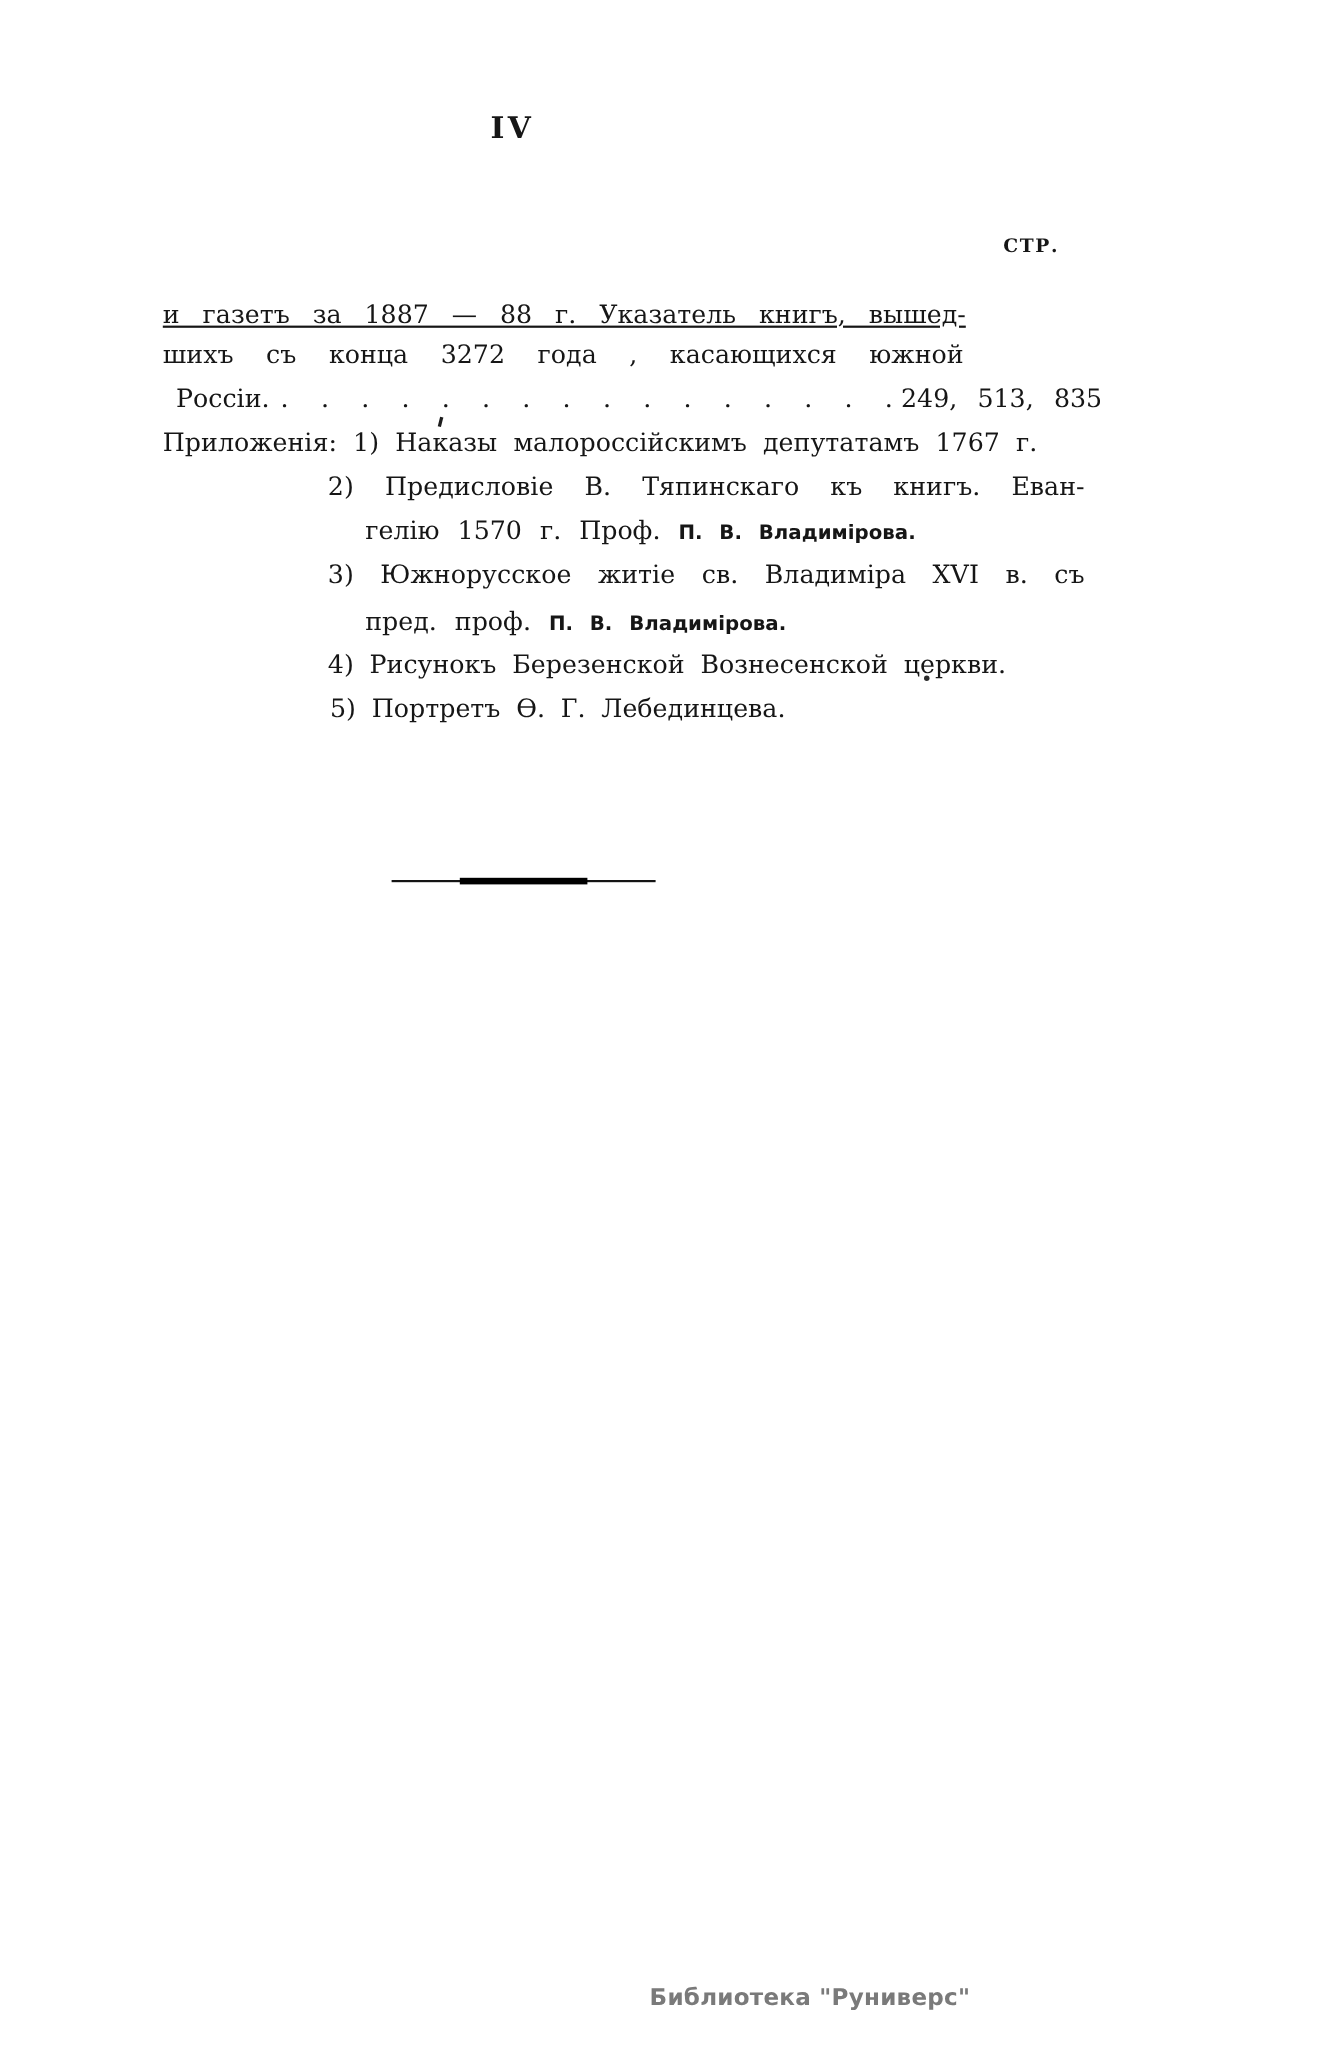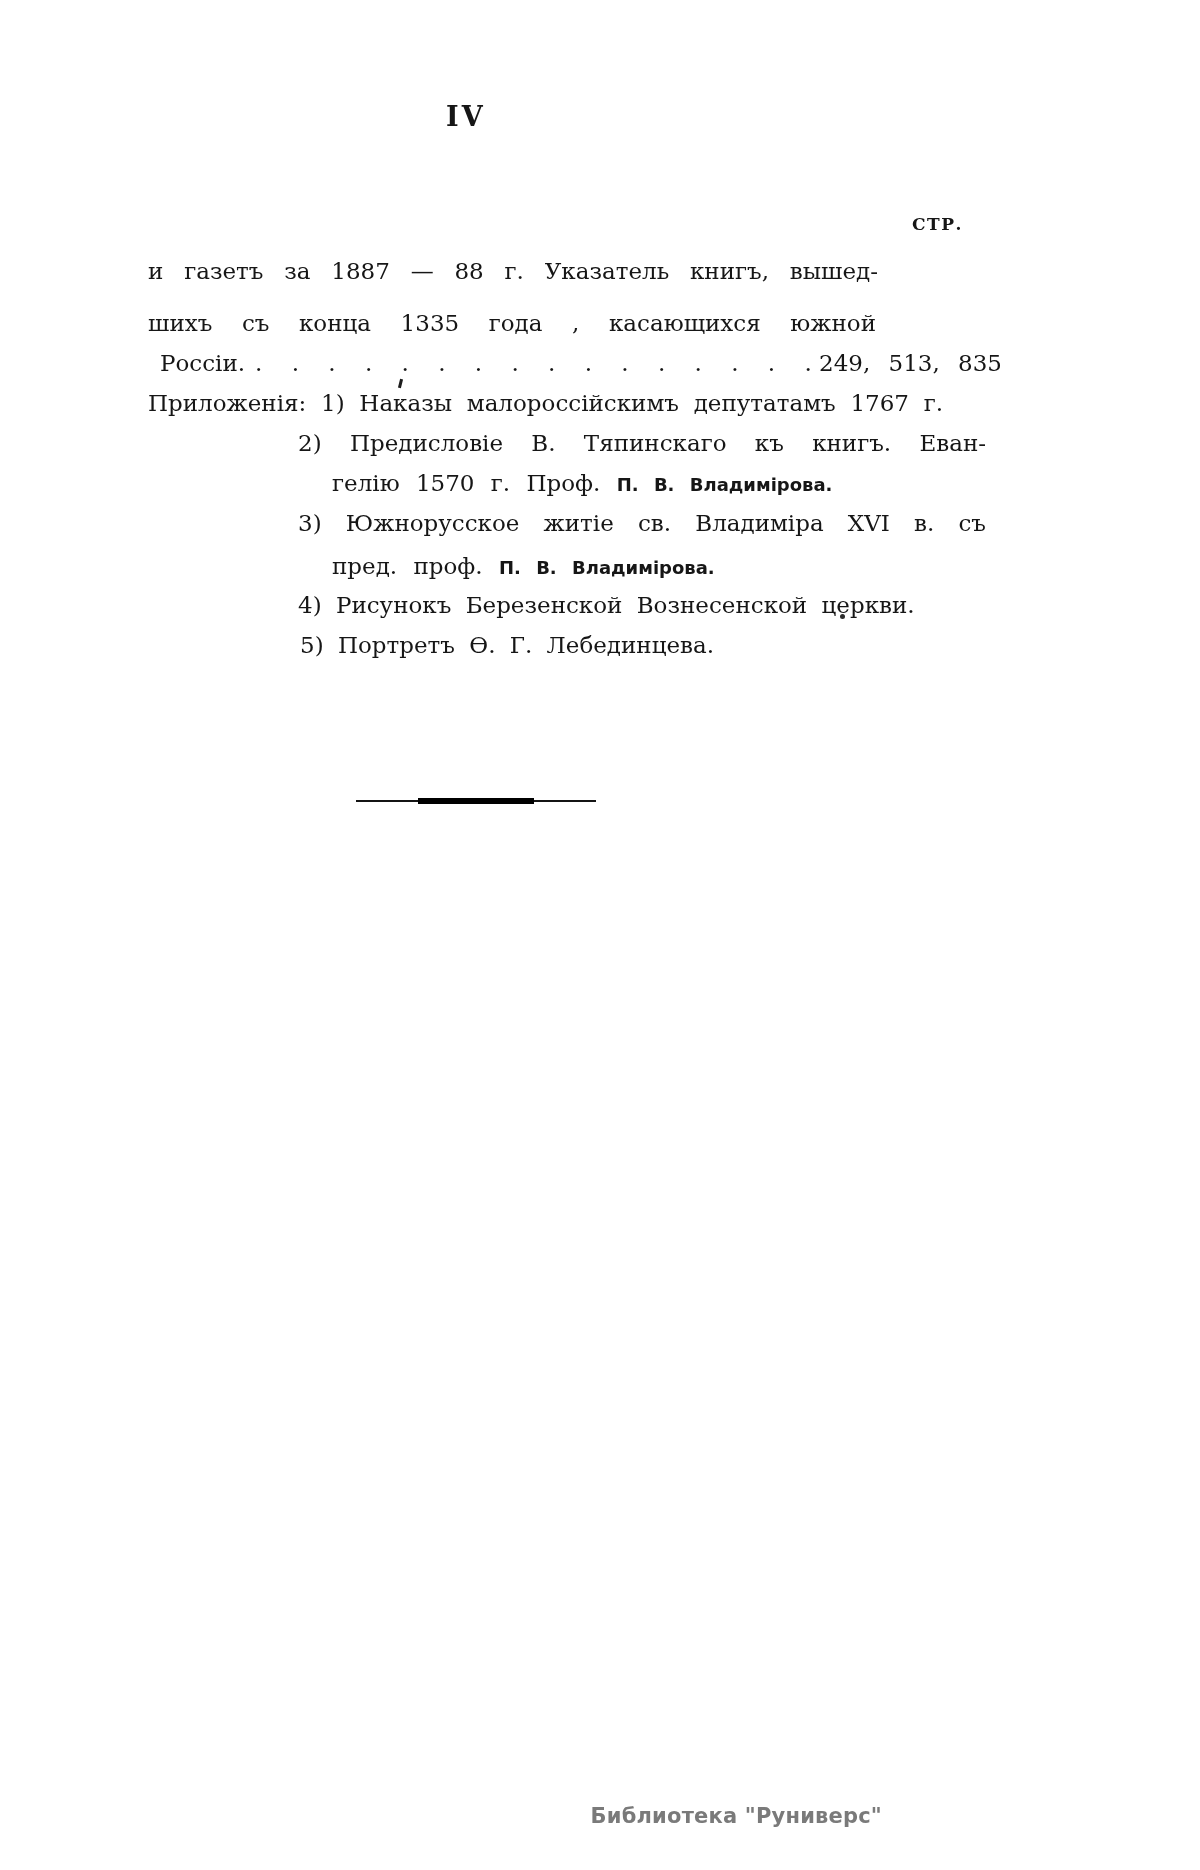--- a/index.html
+++ b/index.html
@@ -41,21 +41,21 @@
     position: absolute;
     font-size: 23px;
     line-height: 30px;
     white-space: nowrap;
   }
   .just {
     white-space: normal;
     text-align: justify;
     text-align-last: justify;
   }
-  .entry-l1 { left: 148px; top: 256px; width: 730px; }
+  .entry-l1 { left: 148px; top: 272px; width: 730px; text-decoration: underline; }
   .entry-l2 { left: 148px; top: 308px; width: 728px; }
 
   .entry-l3 {
     left: 148px; top: 348px; width: 842px;
     display: flex; align-items: baseline; margin-left: 12px;
   }
   .leader {
     flex: 1 1 auto;
     overflow: hidden;
     white-space: nowrap;
@@ -133,21 +133,21 @@
 <body>
 
 <div id="page-root">
 
   <div class="folio">IV</div>
 
   <div class="col-header">СТР.</div>
 
   <div class="line just entry-l1">и газетъ за 1887 — 88 г. Указатель книгъ, вышед-</div>
 
-  <div class="line just entry-l2">шихъ съ конца 1335 года , касающихся южной</div>
+  <div class="line just entry-l2">шихъ съ конца 3272 года , касающихся южной</div>
 
   <div class="line entry-l3">
     <span>Россіи.</span>
     <span class="leader">. . . . . . . . . . . . . . . . .</span>
     <span class="entry-pages">249, 513, 835</span>
   </div>
 
   <div class="line just appx-head">
     <span>Приложенія:</span>
     <span>1)</span>

